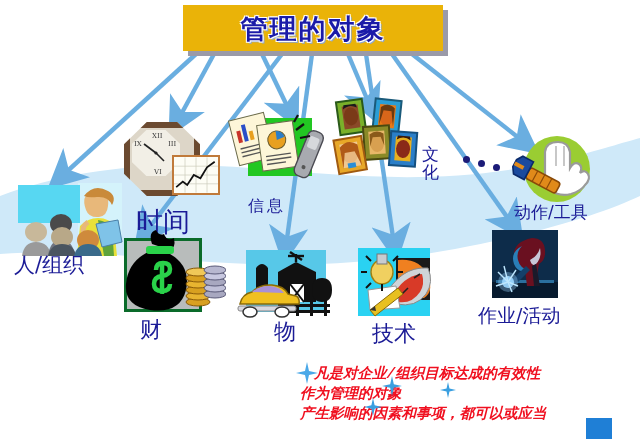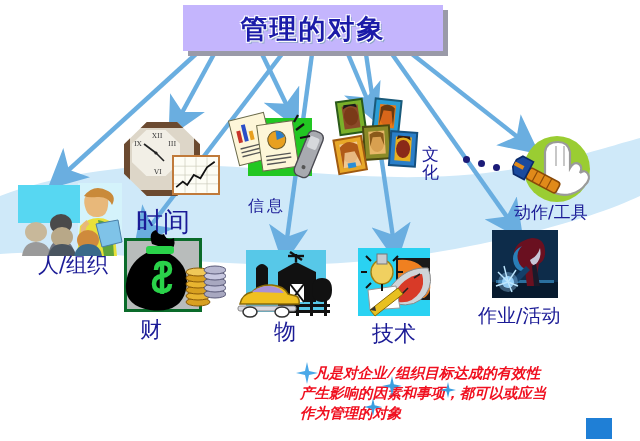--- a/index.html
+++ b/index.html
@@ -3,21 +3,21 @@
 <meta charset="utf-8">
 <style>
   html,body{margin:0;padding:0;background:#fff;}
   body{font-family:"Liberation Sans","DejaVu Sans",sans-serif;}
   #stage{position:relative;width:640px;height:441px;overflow:hidden;background:#ffffff;}
   #bgsvg{position:absolute;left:0;top:0;width:640px;height:441px;}
   #arrowsvg{position:absolute;left:0;top:0;width:640px;height:441px;}
 
   
   .title-shadow{position:absolute;left:188px;top:10px;width:260px;height:46px;background:#9a9aa8;}
-  .title-box{position:absolute;left:183px;top:5px;width:260px;height:46px;background:#c4b5fd;
+  .title-box{position:absolute;left:183px;top:5px;width:260px;height:46px;background:#eab308;
     display:flex;align-items:center;justify-content:center;}
   .title-text{font-family:"DejaVu Sans","Liberation Sans",sans-serif;font-size:27px;font-weight:bold;
     color:#1b1ba8;letter-spacing:2px;line-height:1;
     text-shadow:-1px -1px 0 #fff,1px -1px 0 #fff,-1px 1px 0 #fff,1px 1px 0 #fff,2px 2px 0 #8fa7c8;}
 
   
   .lab{position:absolute;font-family:"DejaVu Sans","Liberation Sans",sans-serif;font-weight:normal;
     color:#1b1b96;white-space:nowrap;line-height:1.05;}
 
   .node{position:absolute;}
@@ -118,21 +118,21 @@
 
       <ellipse cx="26" cy="52" rx="11" ry="10" fill="#c8b89a"></ellipse>
       <path d="M12,76 q2,-14 14,-14 q13,0 15,14z" fill="#9a9a9a"></path>
       <ellipse cx="51" cy="44" rx="11" ry="10" fill="#4a4a4a"></ellipse>
       <path d="M38,76 q2,-16 13,-16 q12,0 14,16z" fill="#6f7480"></path>
       <ellipse cx="52" cy="57" rx="11" ry="10" fill="#b8a888"></ellipse>
       <path d="M38,76 q3,-12 14,-12 q12,0 14,12z" fill="#4a5560"></path>
       <ellipse cx="78" cy="60" rx="11" ry="10" fill="#cf8a3c"></ellipse>
       <path d="M64,76 q3,-12 14,-12 q12,0 14,12z" fill="#3a6a8a"></path>
     </svg>
-    <div class="lab" style="left:14px;top:254px;font-size:21px;margin-left:24px;">人/组织</div>
+    <div class="lab" style="left:14px;top:254px;font-size:21px;">人/组织</div>
   </div>
 
   <div class="node">
     <div class="clock-oct"></div>
     <div class="clock-face"></div>
     <svg style="position:absolute;left:130px;top:128px;width:52px;height:50px" viewBox="0 0 52 50">
       <g fill="#3a3a3a" font-size="7" font-family="DejaVu Serif, serif">
         <text x="22" y="10">XII</text>
           <text x="38" y="18">III</text>
         <text x="24" y="46">VI</text>
@@ -383,22 +383,22 @@
           <line x1="16" y1="52" x2="12" y2="36"></line>
         <line x1="16" y1="52" x2="26" y2="56"></line>
           <line x1="16" y1="52" x2="20" y2="62"></line>
       </g>
     </svg>
     <div class="lab" style="left:478px;top:306px;font-size:19px;">作业/活动</div>
   </div>
 
   <div class="redtext">
     <div style="text-indent:14px">凡是对企业/组织目标达成的有效性</div>
+    <div>作为管理的对象</div>
     <div>产生影响的因素和事项，都可以或应当</div>
-    <div>作为管理的对象</div>
   </div>
 
   <svg class="star" style="left:296px;top:362px;width:22px;height:22px" viewBox="0 0 22 22">
     <path d="M11,0 L13,9 L22,11 L13,13 L11,22 L9,13 L0,11 L9,9 Z" fill="#4aa8e8"></path>
   </svg>
   <svg class="star" style="left:382px;top:376px;width:20px;height:20px" viewBox="0 0 22 22">
     <path d="M11,0 L13,9 L22,11 L13,13 L11,22 L9,13 L0,11 L9,9 Z" fill="#3a9fe0"></path>
   </svg>
   <svg class="star" style="left:364px;top:398px;width:18px;height:18px" viewBox="0 0 22 22">
     <path d="M11,0 L13,9 L22,11 L13,13 L11,22 L9,13 L0,11 L9,9 Z" fill="#3a9fe0"></path>

